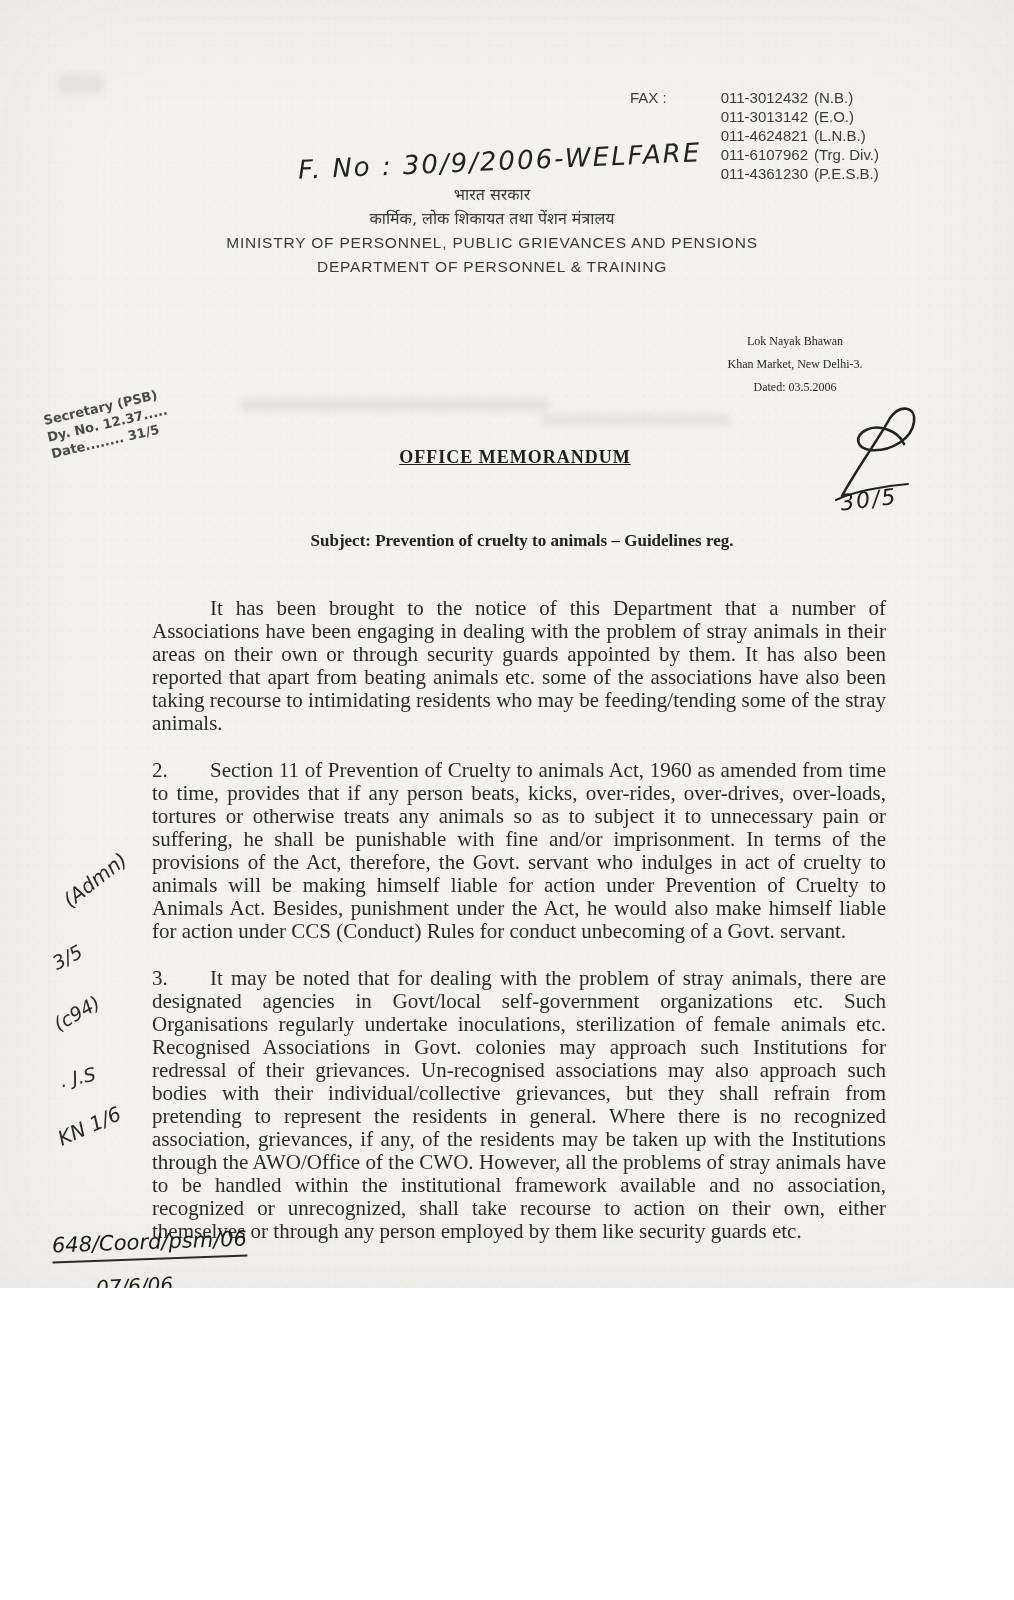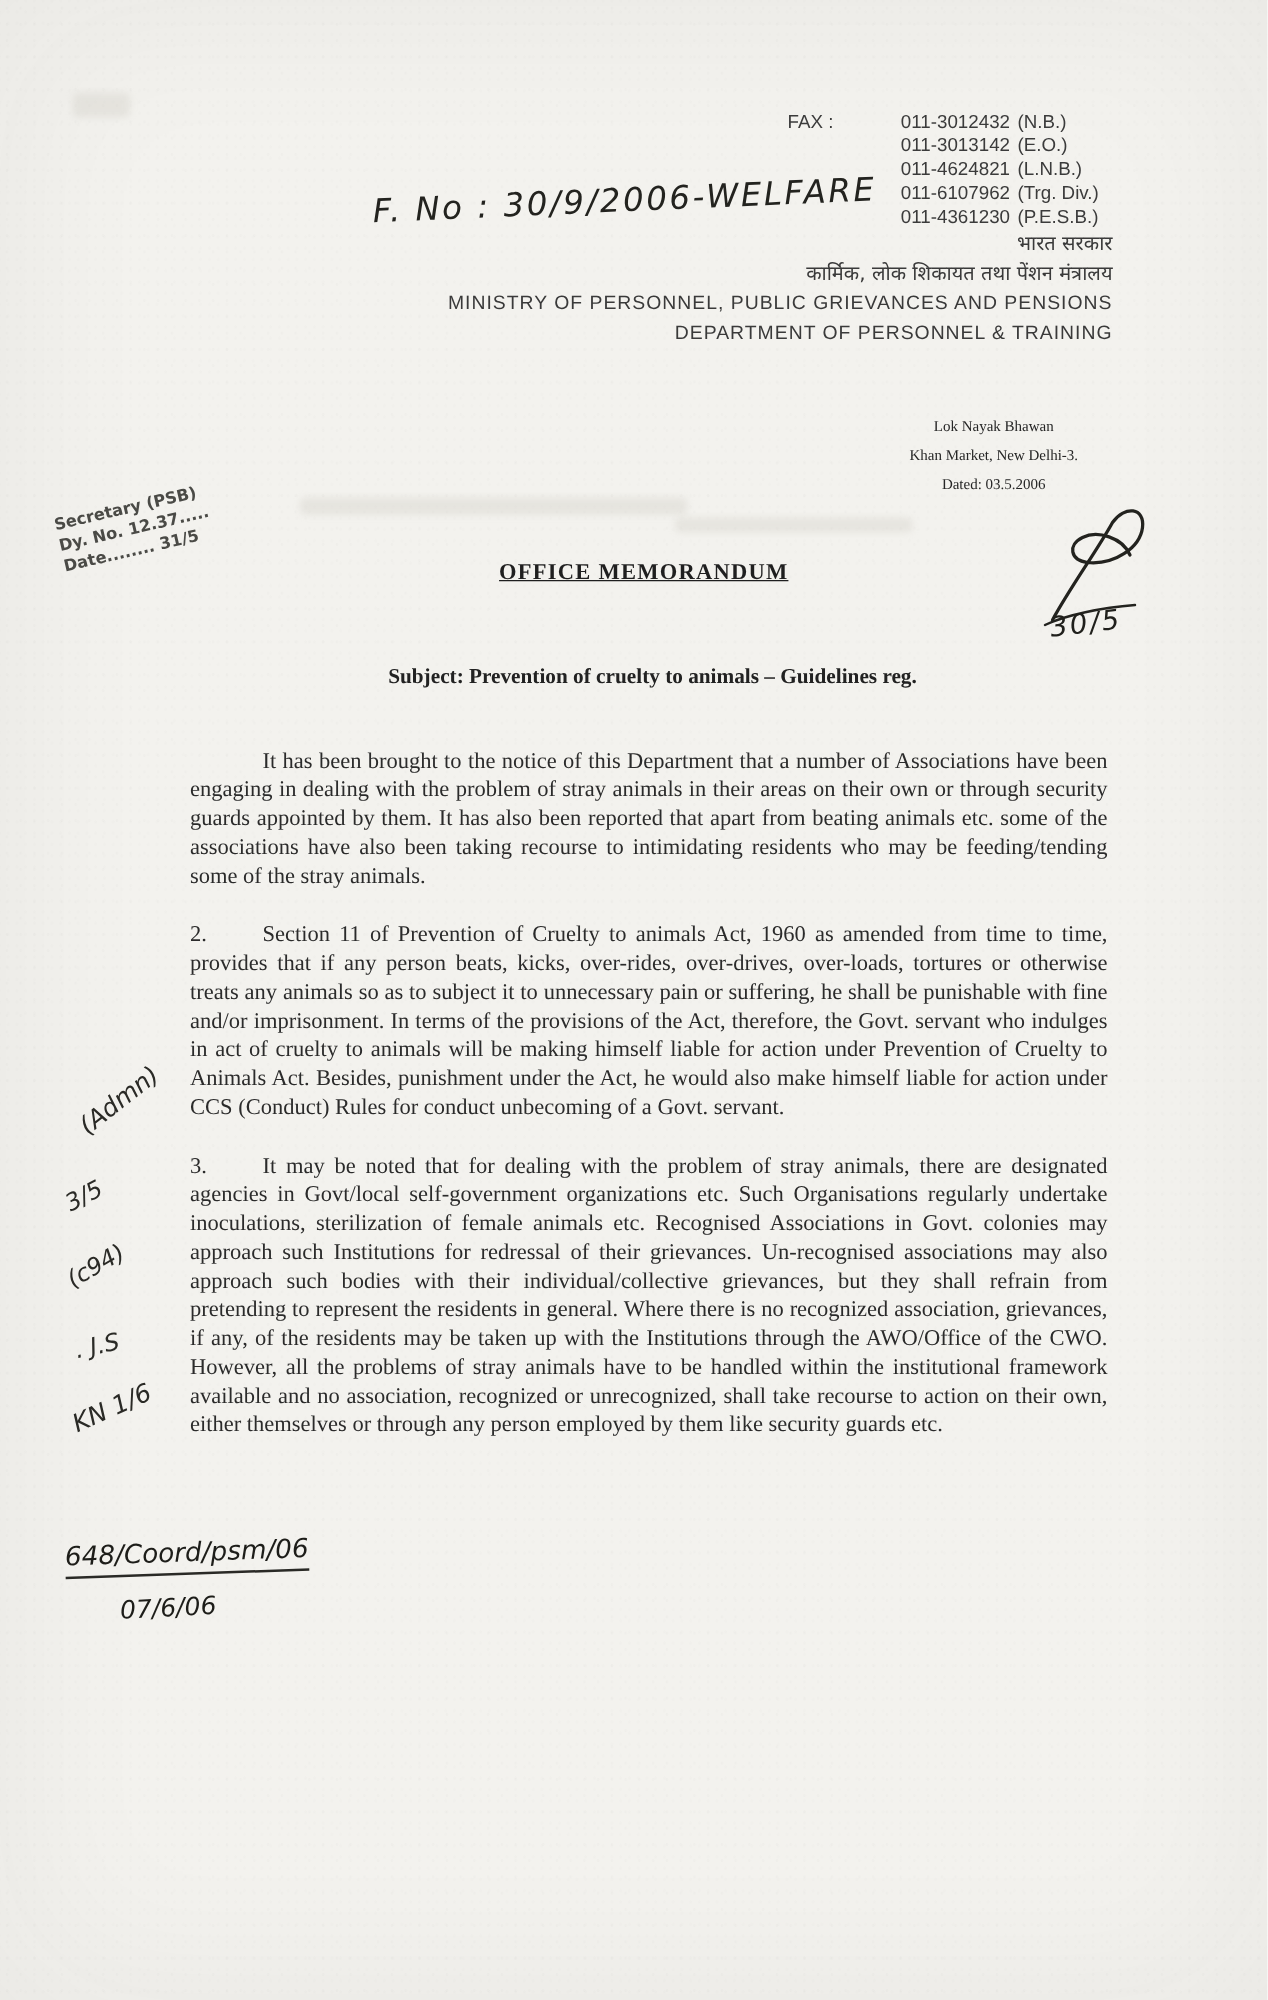--- a/index.html
+++ b/index.html
@@ -1,18 +1,18 @@
 <!DOCTYPE html>
 <html><head>
 <meta charset="utf-8">
 <style>
   html,body{margin:0;padding:0;background:#ffffff;}
   .page{
     position:relative;
-    width:1014px;height:1600px;
+    width:1014px;height:1288px;
     background-color:#f3f2ee;
     background-image:
       radial-gradient(rgba(60,58,52,0.018) 1px, transparent 1.3px),
       radial-gradient(rgba(60,58,52,0.012) 1px, transparent 1.3px);
     background-size:11px 13px, 7px 9px;
     background-position:0 0, 3px 5px;
     box-shadow:inset 0 0 140px rgba(40,40,35,0.05);
     overflow:hidden;
     font-family:"Liberation Serif", serif;
     color:#2e2e2e;
@@ -21,21 +21,21 @@
   .fax{position:absolute;left:630px;top:88px;display:flex;gap:10px;
        font-family:"Liberation Sans", sans-serif;font-size:15px;line-height:19px;color:#3b3b3b;}
   .fax-label{white-space:nowrap;}
   .fax-line{white-space:nowrap;margin-left:44px;}
   .fax-suffix{margin-left:6px;}
   
   .fileno{position:absolute;left:298px;top:146px;
     font-family:"DejaVu Sans", sans-serif;font-style:italic;font-size:26px;color:#23231f;
     transform:rotate(-2.5deg);letter-spacing:2px;white-space:nowrap;}
   
-  .letterhead{position:absolute;left:0;top:183px;width:890px;text-align:right;}
+  .letterhead{position:absolute;left:0;top:183px;width:890px;text-align:center;padding-left:47px;}
   .lh-hi{font-family:"DejaVu Sans", sans-serif;font-size:16px;line-height:24px;color:#3a3a3a;}
   .lh-en{font-family:"Liberation Sans", sans-serif;font-size:15.5px;line-height:24px;
          letter-spacing:0.8px;color:#3a3a3a;}
   
   .address{position:absolute;left:645px;top:330px;width:300px;text-align:center;
            font-size:12px;line-height:23px;color:#262626;}
   
   .stamp{position:absolute;left:46px;top:398px;transform:rotate(-13deg);
          font-family:"DejaVu Sans", sans-serif;font-size:13px;line-height:17px;
          font-weight:600;color:#4a4a46;white-space:nowrap;}
@@ -46,21 +46,21 @@
     font-weight:bold;font-size:18px;letter-spacing:1px;text-decoration:underline;color:#1f1f1f;}
   
   .signature{position:absolute;left:812px;top:400px;}
   .sig-date{position:absolute;left:840px;top:487px;font-family:"DejaVu Sans", sans-serif;
     font-style:italic;font-size:22px;color:#20201c;transform:rotate(-7deg);letter-spacing:2px;}
   
   .subject{position:absolute;left:0;top:531px;width:1044px;text-align:center;
     font-weight:bold;font-size:17px;color:#222;}
   
   .body-text{position:absolute;left:152px;top:597px;width:734px;
-    font-size:18px;line-height:23px;text-align:justify;color:#2b2b2b;}
+    font-size:21px;line-height:23px;text-align:justify;color:#2b2b2b;}
   .body-text p{margin:0 0 24px 0;}
   .para-num{display:inline-block;width:58px;}
   .indent-spacer{display:inline-block;width:58px;}
   
   .mnote{position:absolute;font-family:"DejaVu Sans", sans-serif;font-style:italic;
     color:#2a2a26;white-space:nowrap;}
   .mn1{left:58px;top:868px;font-size:20px;transform:rotate(-38deg);}
   .mn2{left:52px;top:946px;font-size:19px;transform:rotate(-28deg);}
   .mn3{left:52px;top:1002px;font-size:19px;transform:rotate(-30deg);}
   .mn4{left:60px;top:1066px;font-size:19px;transform:rotate(-12deg);}

